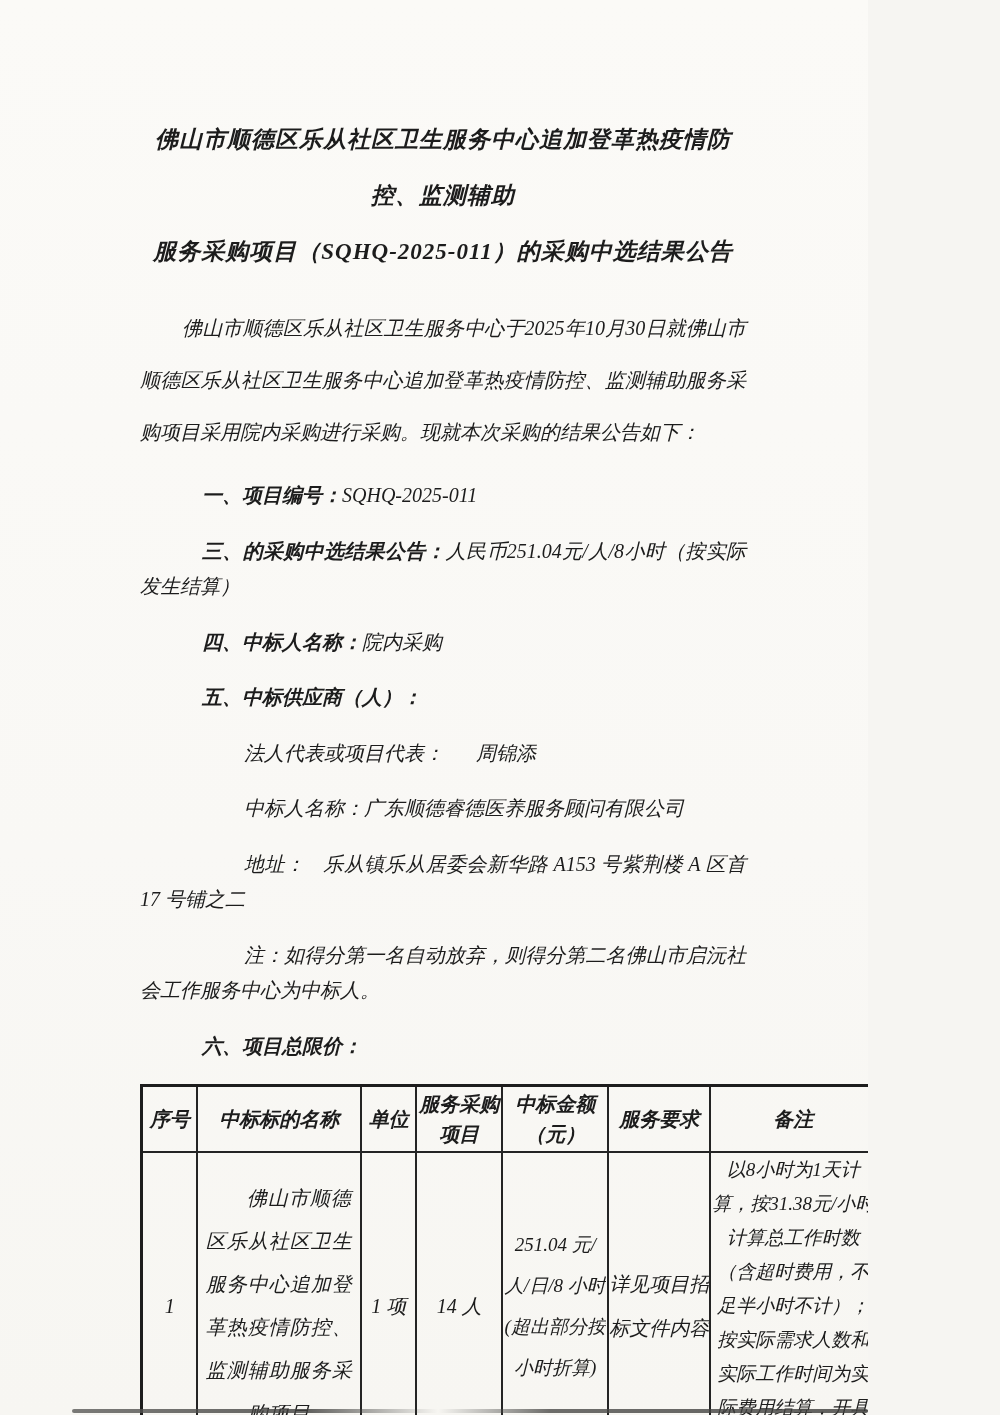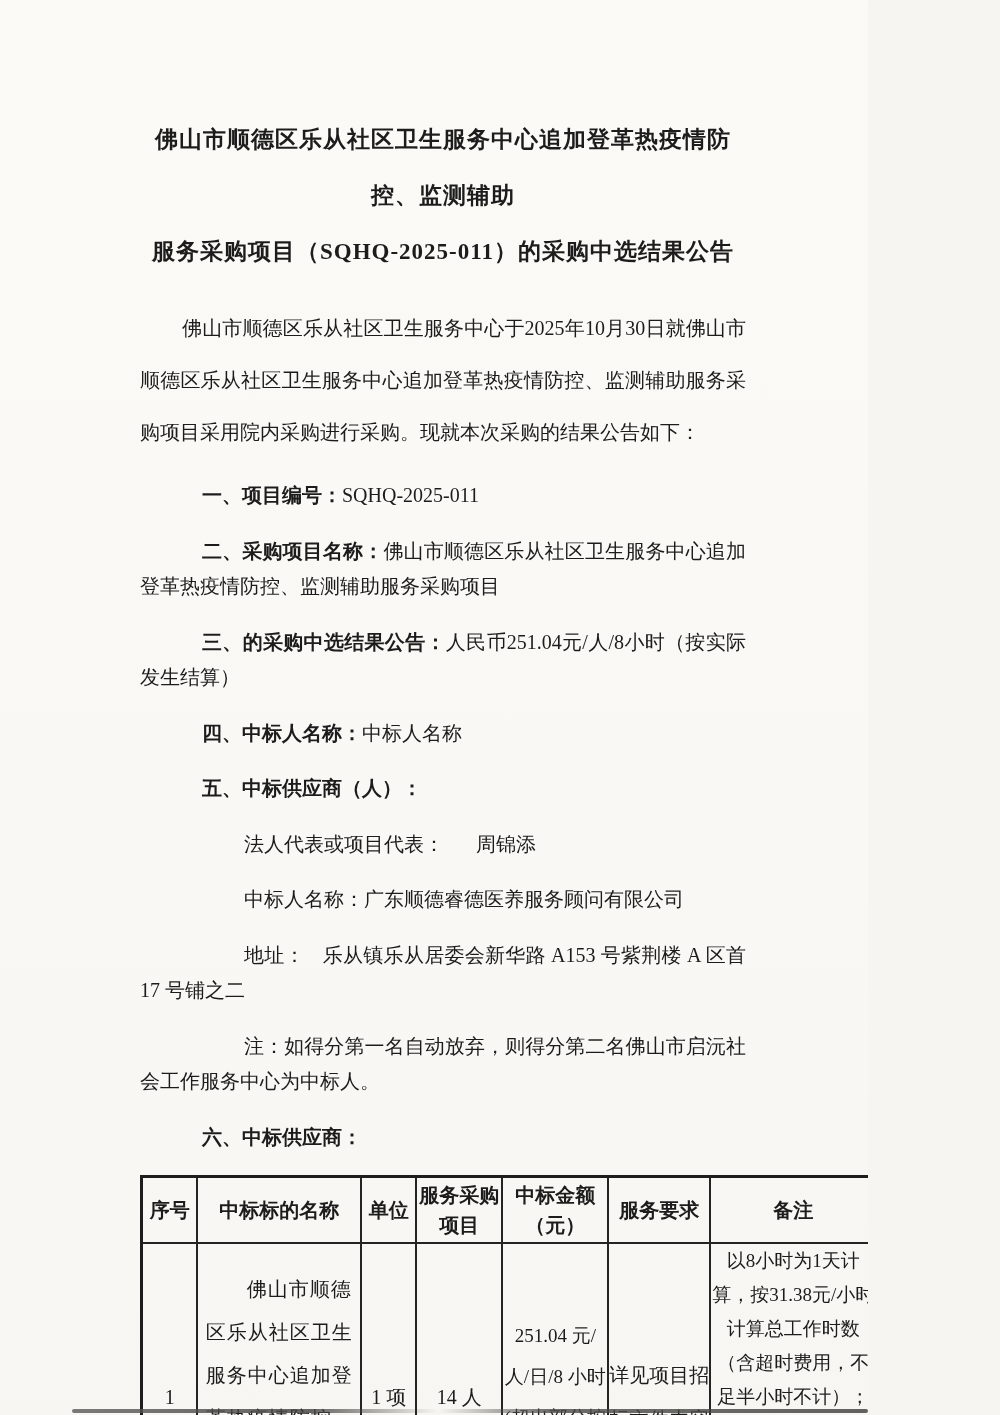--- a/index.html
+++ b/index.html
@@ -7,20 +7,21 @@
     width:1000px;height:1415px;
     background:#f6f5f2;
     font-family:"Liberation Serif","DejaVu Serif",serif;
     color:#1c1c1c;
   }
   .page{
     position:relative;
     width:868px;height:1415px;
     overflow:hidden;
     background:linear-gradient(180deg,#fbfaf7 0%,#f9f8f5 60%,#f7f6f2 100%);
+    font-style:italic;
   }
   .doc{
     padding:112px 122px 0 140px;
   }
   .title{
     text-align:center;
     font-size:23px;
     font-weight:700;
     line-height:56px;
     letter-spacing:1px;
@@ -123,31 +124,30 @@
 
     <div class="title">
       <div>佛山市顺德区乐从社区卫生服务中心追加登革热疫情防控、监测辅助</div>
       <div>服务采购项目（SQHQ-2025-011）的采购中选结果公告</div>
     </div>
 
     <p class="intro">佛山市顺德区乐从社区卫生服务中心于2025年10月30日就佛山市顺德区乐从社区卫生服务中心追加登革热疫情防控、监测辅助服务采购项目采用院内采购进行采购。现就本次采购的结果公告如下：</p>
 
     <div class="items">
       <p class="item"><span class="lbl">一、项目编号：</span><span>SQHQ-2025-011</span></p>
-      <p class="item"><span class="lbl">二、采购项目名称：</span><span>佛山市顺德区乐从社区卫生服务中心追加登革热疫情防控、监测辅助服务采购项目</span></p>
       <p class="item"><span class="lbl">三、的采购中选结果公告：</span><span>人民币251.04元/人/8小时（按实际发生结算）</span></p>
-      <p class="item"><span class="lbl">四、中标人名称：</span><span>中标人名称</span></p>
+      <p class="item"><span class="lbl">四、中标人名称：</span><span>院内采购</span></p>
       <p class="item"><span class="lbl">五、中标供应商（人）：</span></p>
 
       <p class="item sub"><span class="lbl">法人代表或项目代表：</span><span class="gap-wide">周锦添</span></p>
       <p class="item sub"><span class="lbl">中标人名称：</span><span>广东顺德睿德医养服务顾问有限公司</span></p>
       <p class="item sub"><span class="lbl">地址：</span><span class="gap">乐从镇乐从居委会新华路 A153 号紫荆楼 A 区首 17 号铺之二</span></p>
       <p class="item sub"><span class="lbl">注：</span><span>如得分第一名自动放弃，则得分第二名佛山市启沅社会工作服务中心为中标人。</span></p>
 
-      <p class="item"><span class="lbl">六、中标供应商：</span></p>
+      <p class="item"><span class="lbl">六、项目总限价：</span></p>
     </div>
 
     <table class="award">
       <colgroup>
         <col style="width:7.6%">
           <col style="width:22.3%">
           <col style="width:7.5%">
         <col style="width:11.7%">
           <col style="width:14.4%">
           <col style="width:13.9%">

